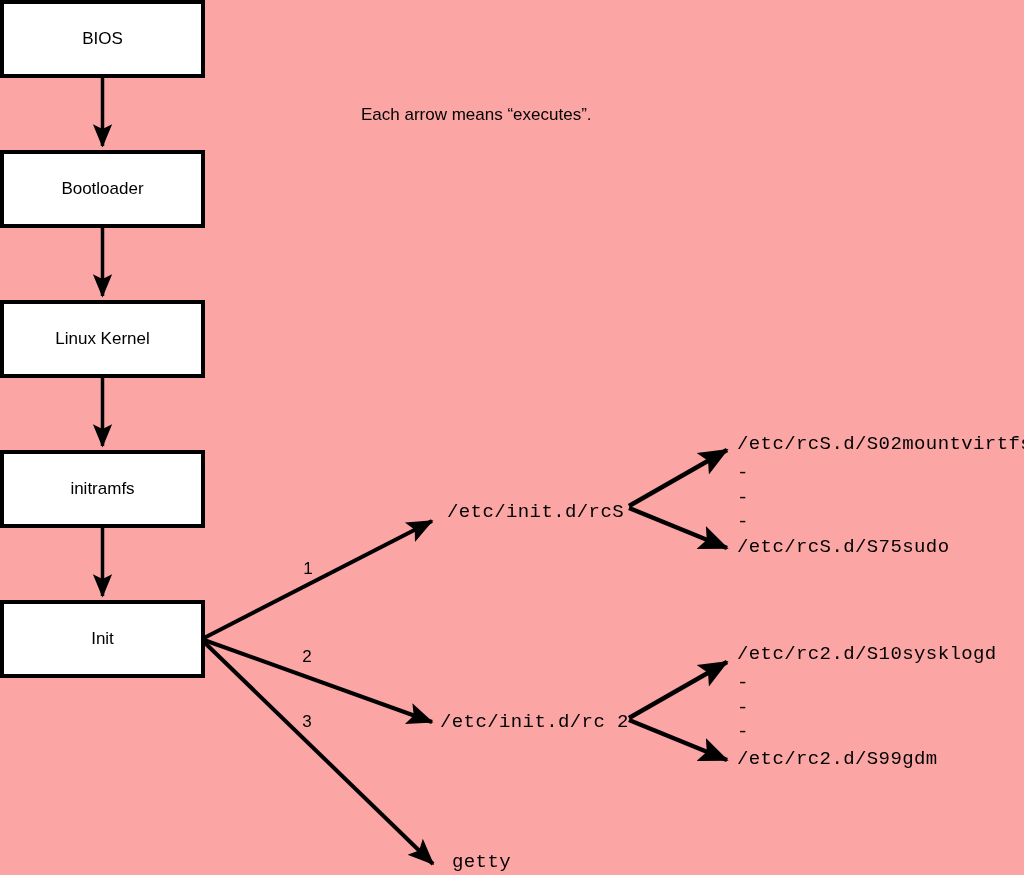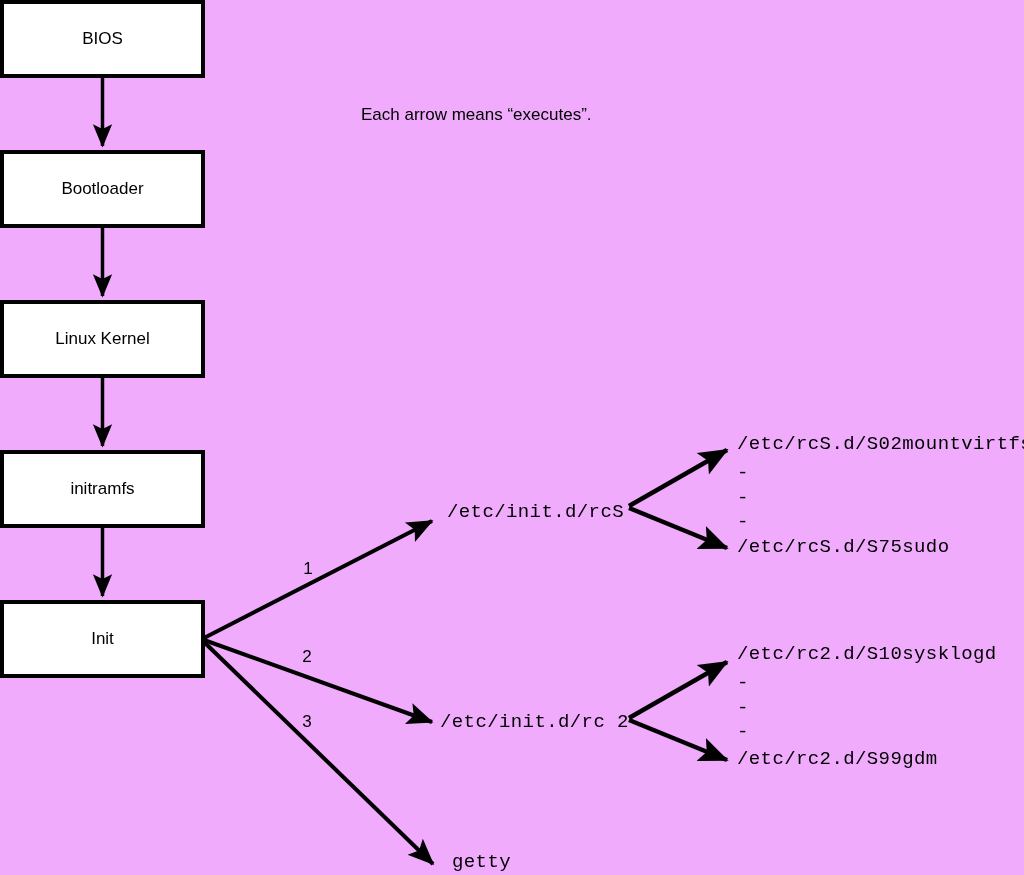--- a/index.html
+++ b/index.html
@@ -9,21 +9,21 @@
     background: #ffffff;
   }
   body {
     font-family: "Liberation Sans", sans-serif;
     color: #000000;
   }
   #diagram-root {
     position: relative;
     width: 1024px;
     height: 875px;
-    background: #f0abfc;
+    background: #fca5a5;
     overflow: hidden;
   }
   #diagram-svg {
     position: absolute;
     left: 0;
     top: 0;
     width: 1024px;
     height: 875px;
     display: block;
   }

